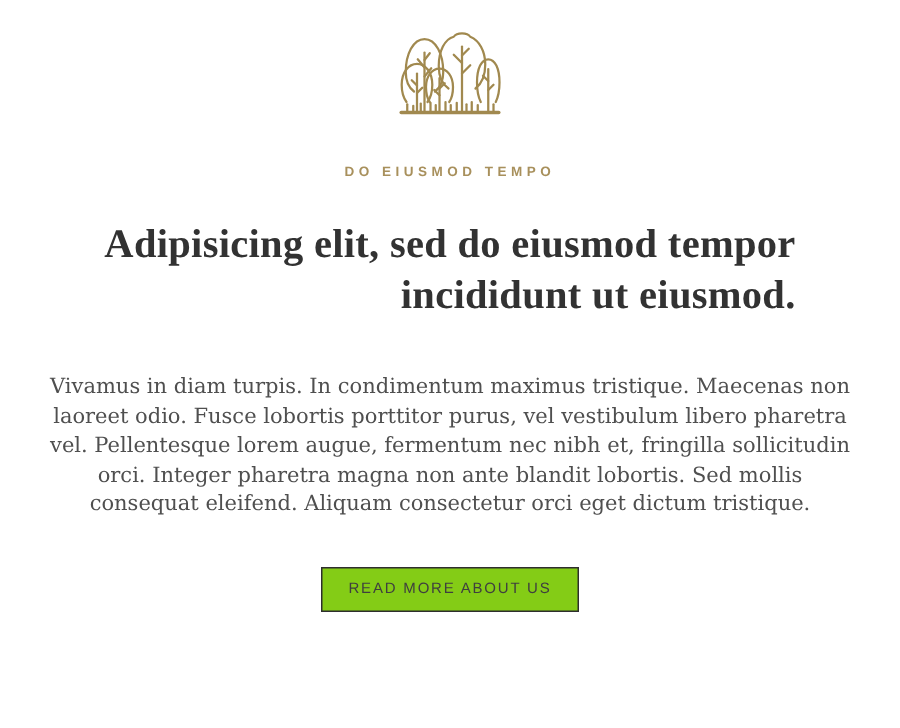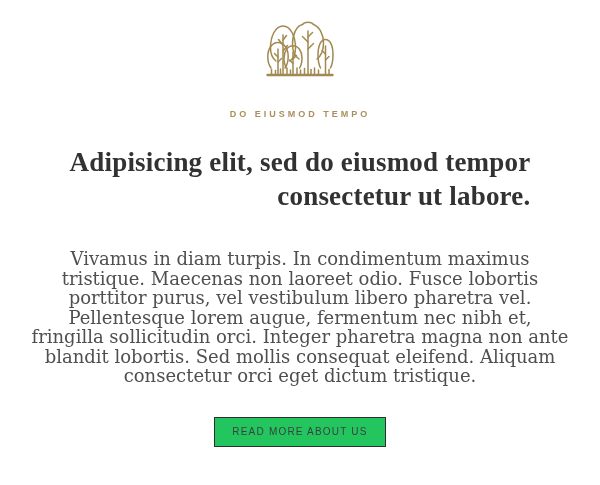--- a/index.html
+++ b/index.html
@@ -36,30 +36,30 @@
     line-height: 34px;
     color: #323232;
     text-align: right;
     letter-spacing: 0.2px;
   }
   .heading .hl { display: block; }
   .body-copy {
     margin-top: 36px;
     width: 540px;
     font-family: "DejaVu Serif", serif;
-    font-size: 18px;
+    font-size: 14px;
     line-height: 19.5px;
     color: #4f4f4f;
     text-align: center;
   }
   .cta {
     margin-top: 31px;
     height: 30px;
     padding: 0 17px;
-    background: #22c55e;
+    background: #84cc16;
     border: 1px solid #2e2e2e;
     font-family: "Liberation Sans", sans-serif;
     font-size: 10px;
     letter-spacing: 1.2px;
     color: #3f3f3f;
     cursor: pointer;
   }
 </style>
 </head>
 <body>
@@ -112,20 +112,20 @@
 
         <path d="M1.5 57 L66.5 57" stroke-width="2.4"></path>
       </g>
     </svg>
   </div>
 
   <div class="eyebrow">DO EIUSMOD TEMPO</div>
 
   <h1 class="heading">
     <span class="hl">Adipisicing elit, sed do eiusmod tempor</span>
-    <span class="hl">consectetur ut labore.</span>
+    <span class="hl">incididunt ut eiusmod.</span>
   </h1>
 
   <p class="body-copy">Vivamus in diam turpis. In condimentum maximus tristique. Maecenas non laoreet odio. Fusce lobortis porttitor purus, vel vestibulum libero pharetra vel. Pellentesque lorem augue, fermentum nec nibh et, fringilla sollicitudin orci. Integer pharetra magna non ante blandit lobortis. Sed mollis consequat eleifend. Aliquam consectetur orci eget dictum tristique.</p>
 
   <button class="cta">READ MORE ABOUT US</button>
 
 </div>
 
 </body></html>

